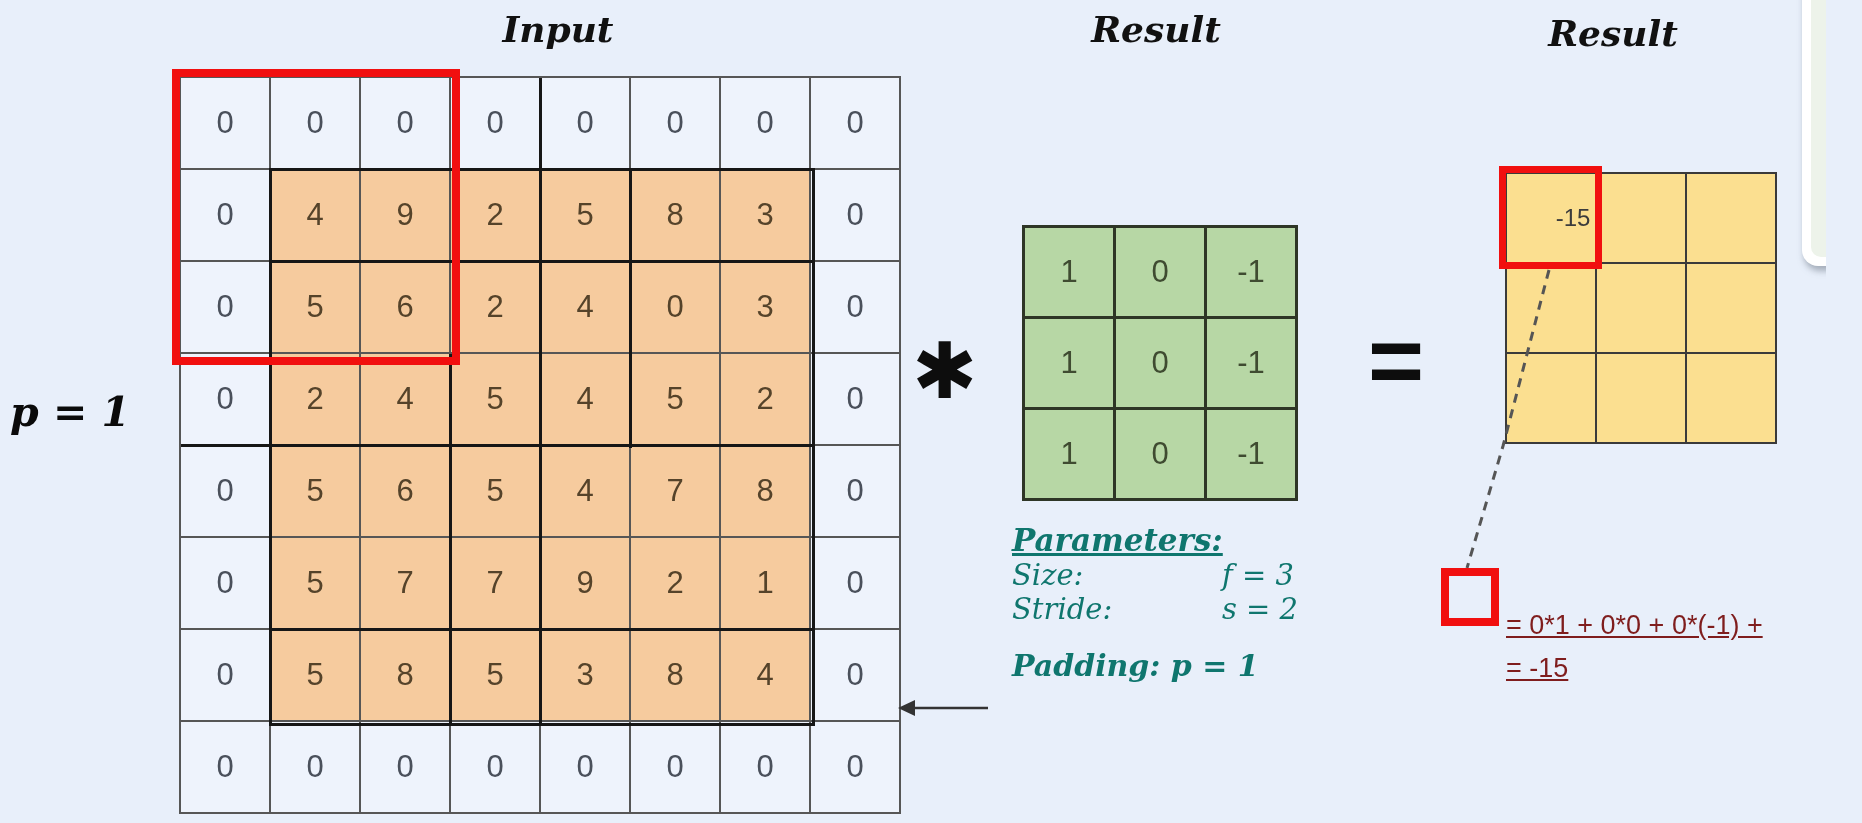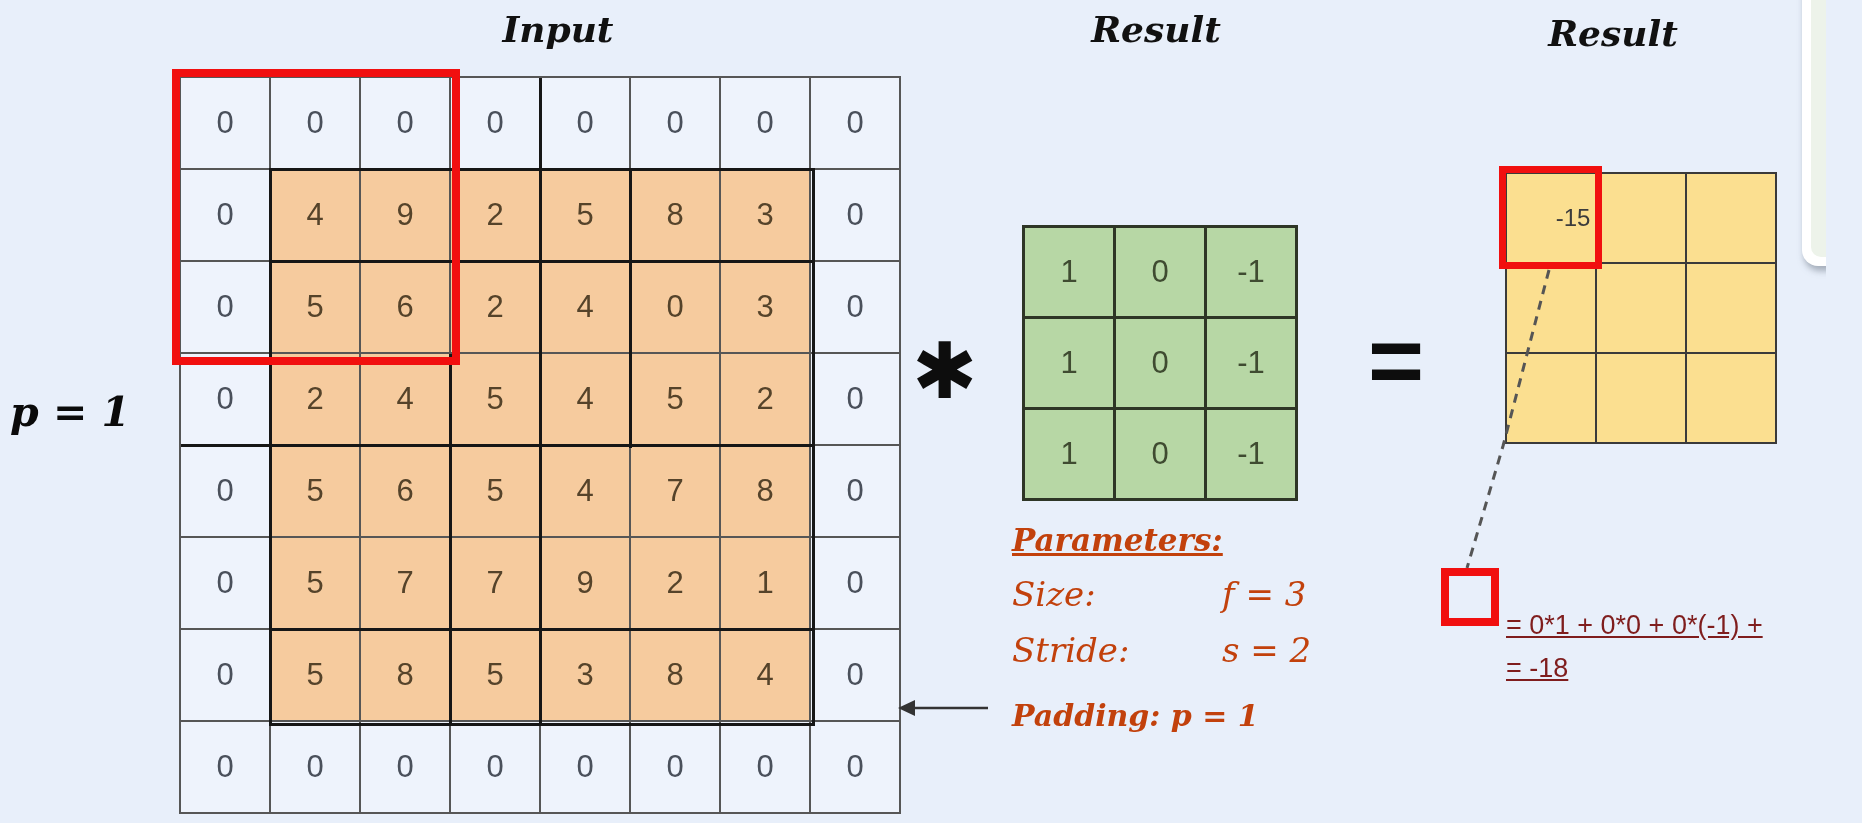--- a/index.html
+++ b/index.html
@@ -37,26 +37,26 @@
          display:flex;align-items:center;justify-content:center;font-size:24px;padding-left:44px;}
   
   .overlay{position:absolute;pointer-events:none;box-sizing:border-box;}
   .thick{position:absolute;background:var(--block);pointer-events:none;}
   .redbox{position:absolute;border:8px solid var(--red);box-sizing:border-box;
           pointer-events:none;}
   
   .op{position:absolute;color:#0d0d0d;}
   
   .params{position:absolute;left:1012px;top:522px;font-family:"DejaVu Serif",serif;
-          color:#c2410c;white-space:nowrap;}
+          color:#0f766e;white-space:nowrap;}
   .params .head{font-weight:bold;font-style:italic;font-size:31px;
                 text-decoration:underline;}
-  .prow{position:relative;font-style:italic;font-size:34px;margin-top:16px;width:300px;}
+  .prow{position:relative;font-style:italic;font-size:29px;margin-top:0;width:300px;}
   .prow .pv{position:absolute;left:210px;top:0;text-align:right;}
-  .ppad{font-weight:bold;font-style:italic;font-size:30px;margin-top:28px;}
+  .ppad{font-weight:bold;font-style:italic;font-size:30px;margin-top:22px;}
   
   .comp{position:absolute;left:1506px;top:604px;font-size:27px;line-height:43px;
         color:#7f1d1d;white-space:nowrap;text-decoration:underline;}
   .comp .ind{padding-left:34px;}
   .target-sq{position:absolute;left:1441px;top:568px;width:58px;height:58px;
              border:8px solid var(--red);box-sizing:border-box;}
   .plabel{position:absolute;left:10px;top:388px;font-family:"DejaVu Serif",serif;
           font-style:italic;font-weight:bold;font-size:41px;color:#0a0a0a;}
   
   .corner{position:absolute;left:1802px;top:-16px;width:90px;height:282px;
@@ -208,21 +208,21 @@
     <g>
       <line x1="988" y1="708" x2="914" y2="708" stroke="#333" stroke-width="2.5"></line>
       <polygon points="898,708 915,700 915,716" fill="#333"></polygon>
     </g>
     <path d="M1549 270 L1503 446 L1467 568" fill="none" stroke="#555" stroke-width="3" stroke-dasharray="9 7"></path>
   </svg>
 
   <div class="target-sq"></div>
   <div class="comp">
     <div>= 0*1 + 0*0 + 0*(-1) +</div>
-    <div>= -18</div>
+    <div>= -15</div>
   </div>
 
   <div class="corner">
     <div class="inner">
       
       
     </div>
   </div>
 
 </div>

